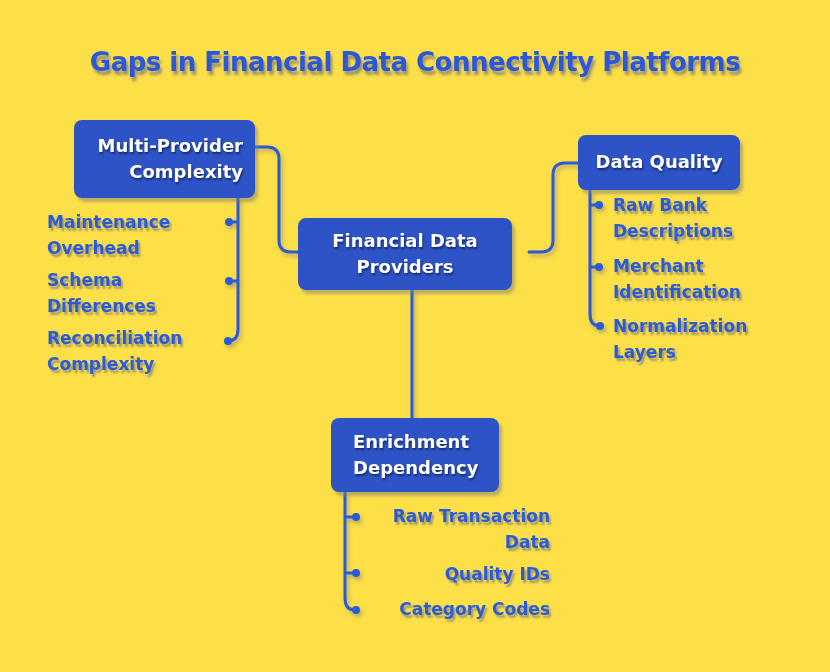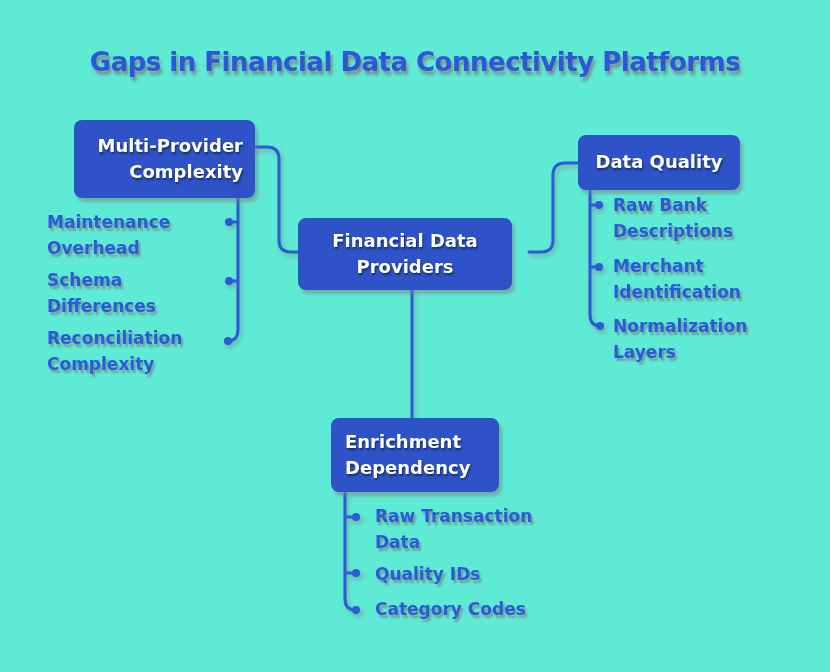--- a/index.html
+++ b/index.html
@@ -1,20 +1,20 @@
 <!DOCTYPE html>
 <html><head>
 <meta charset="utf-8">
 <style>
   html, body { margin: 0; padding: 0; background: #000; }
   .canvas {
     position: relative;
     width: 830px;
     height: 672px;
-    background: #5eead4;
+    background: #fde047;
     font-family: "DejaVu Sans", sans-serif;
     overflow: hidden;
   }
   .title {
     position: absolute;
     left: 0; top: 47px;
     width: 100%;
     text-align: center;
     font-size: 26px;
     font-weight: bold;
@@ -40,32 +40,32 @@
     border-radius: 8px;
     display: flex;
     flex-direction: column;
     justify-content: center;
     box-shadow: 3px 4px 3px rgba(125,125,125,0.5);
     text-shadow: 1px 2px 2px rgba(5,15,50,0.55);
   }
   .node-left   { left: 74px;  top: 120px; width: 181px; height: 78px; text-align: right;  padding: 0 12px; }
   .node-center { left: 298px; top: 218px; width: 214px; height: 72px; text-align: center; padding: 0 26px; }
   .node-right  { left: 578px; top: 135px; width: 162px; height: 55px; text-align: center; padding: 6px 8px; }
-  .node-bottom { left: 331px; top: 418px; width: 168px; height: 74px; text-align: left;   padding: 0 14px; }
+  .node-bottom { left: 331px; top: 418px; width: 168px; height: 74px; text-align: left;   padding: 0 22px; }
   .leaf {
     position: absolute;
     color: #2b5bd8;
     font-weight: bold;
     font-size: 17px;
     line-height: 26px;
     text-shadow: 2px 3px 2px rgba(125,125,125,0.7);
   }
   .leaf-l { left: 47px;  width: 175px; text-align: left; }
   .leaf-r { left: 613px; width: 155px; text-align: left; }
-  .leaf-b { left: 375px; width: 175px; text-align: left; }
+  .leaf-b { left: 375px; width: 175px; text-align: right; }
   .l1 { top: 209px; }  .l2 { top: 267px; }  .l3 { top: 325px; }
   .r1 { top: 192px; }  .r2 { top: 253px; }  .r3 { top: 313px; }
   .b1 { top: 503px; }  .b2 { top: 561px; }  .b3 { top: 596px; }
 </style>
 </head>
 <body>
 
 <div class="canvas">
 
   <div class="title">Gaps in Financial Data Connectivity Platforms</div>

